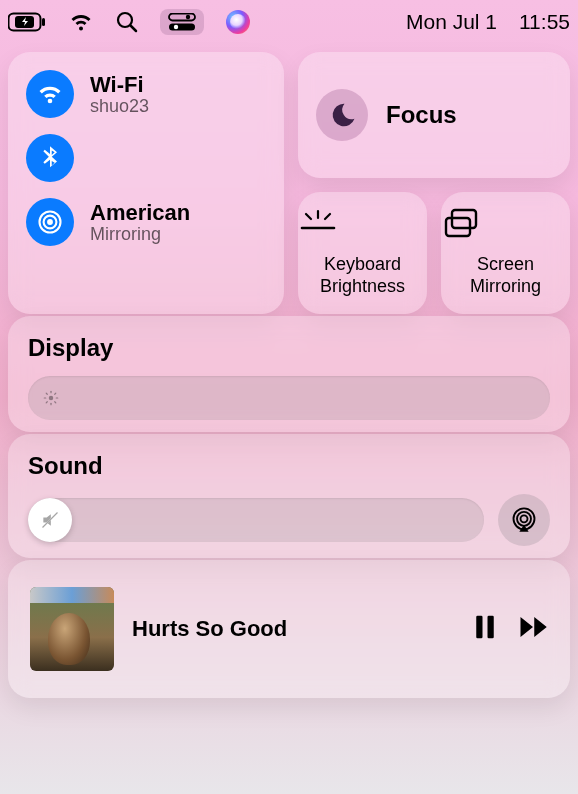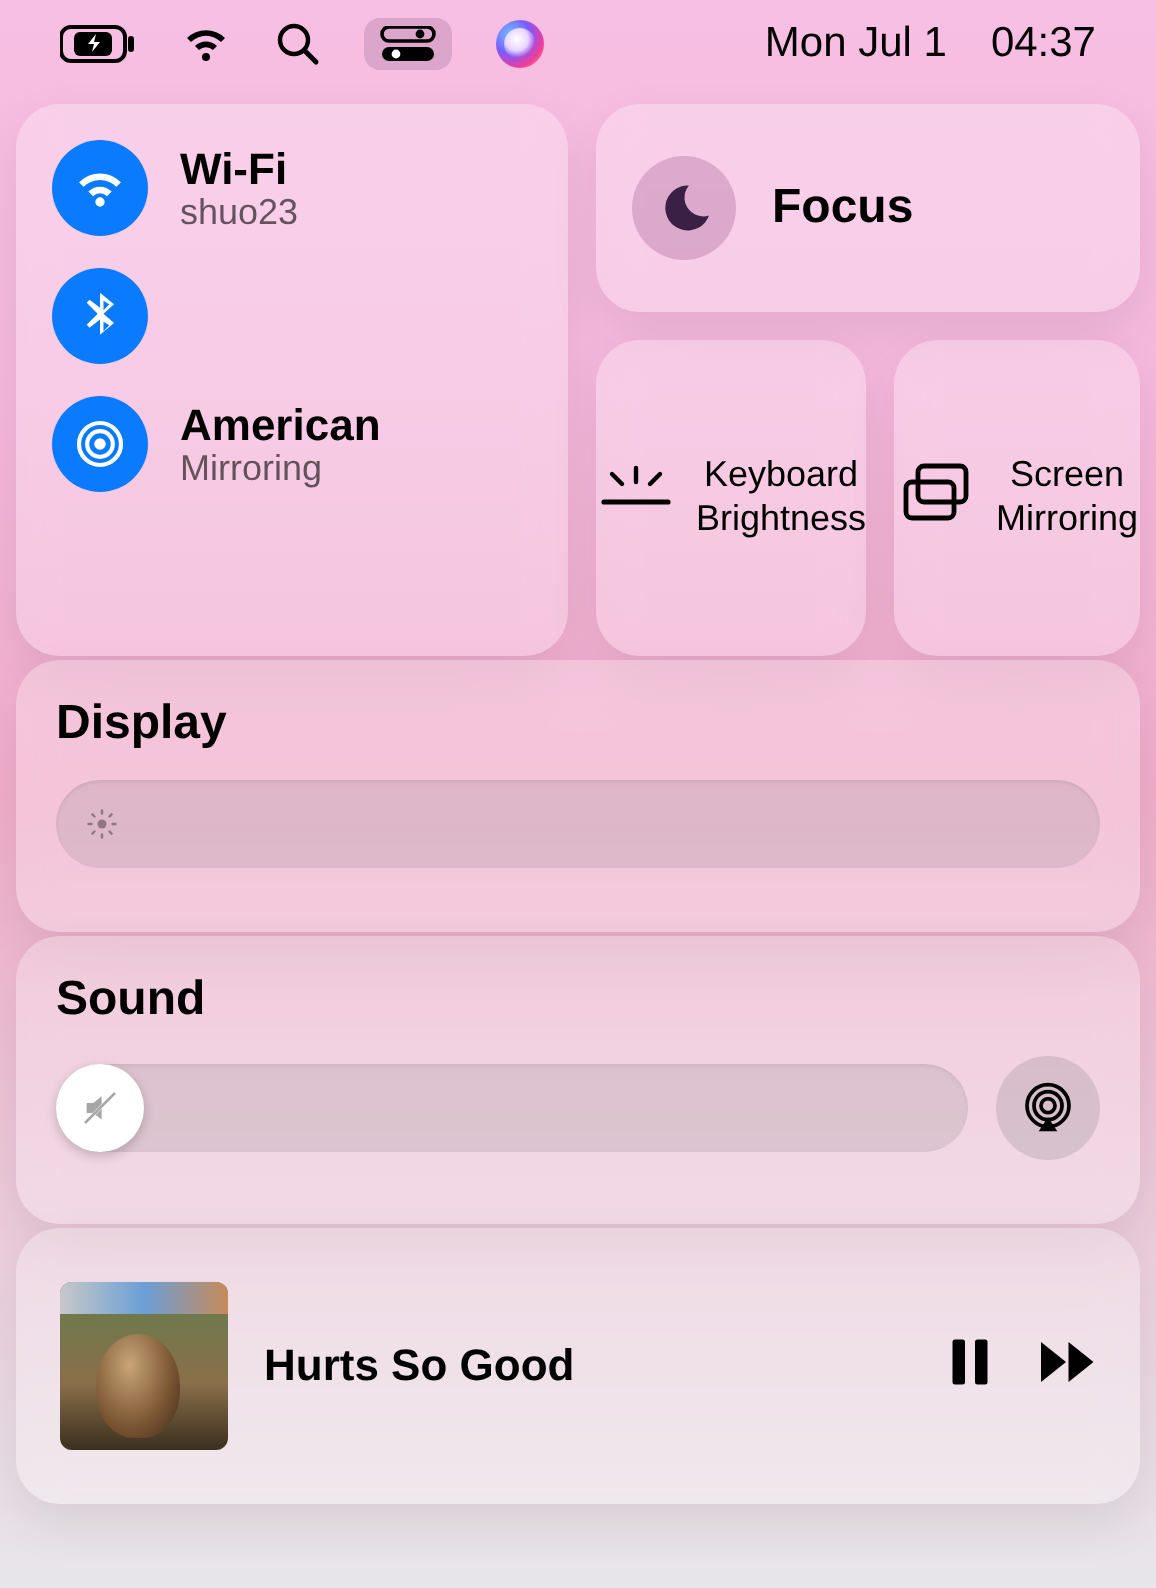--- a/index.html
+++ b/index.html
@@ -1,42 +1,42 @@
 <!DOCTYPE html>
 <html><head>
 <meta charset="utf-8">
 <style>
 *{margin:0;padding:0;box-sizing:border-box;font-family:-apple-system,BlinkMacSystemFont,"Segoe UI",sans-serif;-webkit-font-smoothing:antialiased}
 body{width:578px;height:794px;background:linear-gradient(180deg,#f7bfe3 0%,#f5b8dd 25%,#f0adca 50%,#e8e6ea 100%);overflow:hidden}
-.menubar{height:44px;display:flex;align-items:center;padding:0 30px;gap:22px;color:#000}
+.menubar{height:44px;display:flex;align-items:center;padding:0 8px;gap:22px;color:#000}
 .menubar .spacer{flex:1}
 .menubar svg{display:block}
 .cc-active{background:rgba(170,120,160,.35);border-radius:8px;padding:4px 8px;display:flex;align-items:center}
 .siri{width:24px;height:24px;border-radius:50%;background:radial-gradient(circle at 30% 30%,#6ec5ff,#7a5bff 40%,#ef3b9d 70%,#ffa64d 100%);position:relative}
 .siri::after{content:"";position:absolute;inset:4px;border-radius:50%;background:radial-gradient(circle at 40% 35%,#fff,#e9d5ff 40%,transparent 65%)}
 .date{font-size:21px;font-weight:500}
 .panel{padding:8px;display:flex;flex-direction:column;gap:2px}
 .row1{display:flex;gap:14px}
 .card{background:rgba(255,255,255,.28);border-radius:22px;box-shadow:0 10px 25px rgba(0,0,0,.08);backdrop-filter:blur(10px)}
 .conn{flex:1;display:flex;flex-direction:column;padding:18px 18px;gap:16px}
 .col2{width:272px;display:flex;flex-direction:column;gap:14px}
 .conn-item{display:flex;align-items:center;gap:16px}
 .ico-circ{width:48px;height:48px;border-radius:50%;background:#0a7bff;display:flex;align-items:center;justify-content:center;flex-shrink:0}
 .ico-circ svg{width:28px;height:28px;fill:#fff}
 .conn-text .t{font-size:22px;font-weight:600;color:#000}
 .conn-text .s{font-size:18px;color:rgba(0,0,0,.6);margin-top:-2px}
-.focus-card{height:104px;display:flex;align-items:center;padding:0 18px;gap:18px}
+.focus-card{height:126px;display:flex;align-items:center;padding:0 18px;gap:18px}
 .focus-ico{width:52px;height:52px;border-radius:50%;background:rgba(130,60,120,.25);display:flex;align-items:center;justify-content:center}
 .focus-ico svg{width:30px;height:30px;fill:#3a2045}
 .focus-card .lbl{font-size:24px;font-weight:600;color:#000}
 .row1b{display:flex;gap:14px}
-.sq{flex:1;height:158px;display:flex;flex-direction:row;align-items:center;justify-content:center;gap:10px}
+.sq{flex:1;height:122px;display:flex;flex-direction:column;justify-content:center;gap:10px}
 .sq svg{width:40px;height:32px;fill:#000}
 .sq .lbl{font-size:18px;font-weight:500;text-align:center;line-height:1.2;color:#000}
-.slider-card{padding:18px 20px 32px}
+.slider-card{padding:18px 20px 12px}
 .slider-card .hdr{font-size:24px;font-weight:600;color:#000;margin-bottom:14px}
 .track{height:44px;border-radius:22px;background:rgba(120,120,122,.18);box-shadow:inset 0 1px 2px rgba(0,0,0,.08);position:relative;display:flex;align-items:center;padding-left:14px}
 .track .sun{width:18px;height:18px;opacity:.35}
 .sound-row{display:flex;align-items:center;gap:14px}
 .sound-row .track{flex:1}
 .knob{position:absolute;left:0;top:0;width:44px;height:44px;border-radius:50%;background:#fff;box-shadow:0 2px 6px rgba(0,0,0,.2);display:flex;align-items:center;justify-content:center}
 .knob svg{width:20px;height:20px;fill:rgba(0,0,0,.35)}
 .airplay-btn{width:52px;height:52px;border-radius:50%;background:rgba(120,120,122,.22);display:flex;align-items:center;justify-content:center}
 .airplay-btn svg{width:28px;height:28px;fill:#000}
 .media{height:138px;display:flex;align-items:center;padding:0 22px;gap:18px}
@@ -76,21 +76,21 @@
     <svg width="28" height="18" viewBox="0 0 28 18">
         <rect x="1" y="0.5" width="26" height="7" rx="3.5" fill="none" stroke="#000" stroke-width="1.8"></rect>
         <circle cx="20" cy="4" r="2.2" fill="#000"></circle>
         <rect x="1" y="10.5" width="26" height="7" rx="3.5" fill="#000"></rect>
         <circle cx="8" cy="14" r="2.2" fill="#fff"></circle>
       </svg>
   </span>
   <span class="siri"></span>
   <span class="spacer"></span>
   <span class="date">Mon Jul 1</span>
-  <span class="date">04:37</span>
+  <span class="date">11:55</span>
 </div>
 
 <div class="panel">
 
   <div class="row1">
     <div class="card conn">
       <div class="conn-item">
         <div class="ico-circ">
           <svg viewBox="0 0 24 24">
               <path d="M12 20a2 2 0 100-4 2 2 0 000 4zm-5-6.5a7.2 7.2 0 0110 0l-2 2a4.3 4.3 0 00-6 0zm-4-4a12.7 12.7 0 0118 0l-2 2a9.9 9.9 0 00-14 0z"></path>

